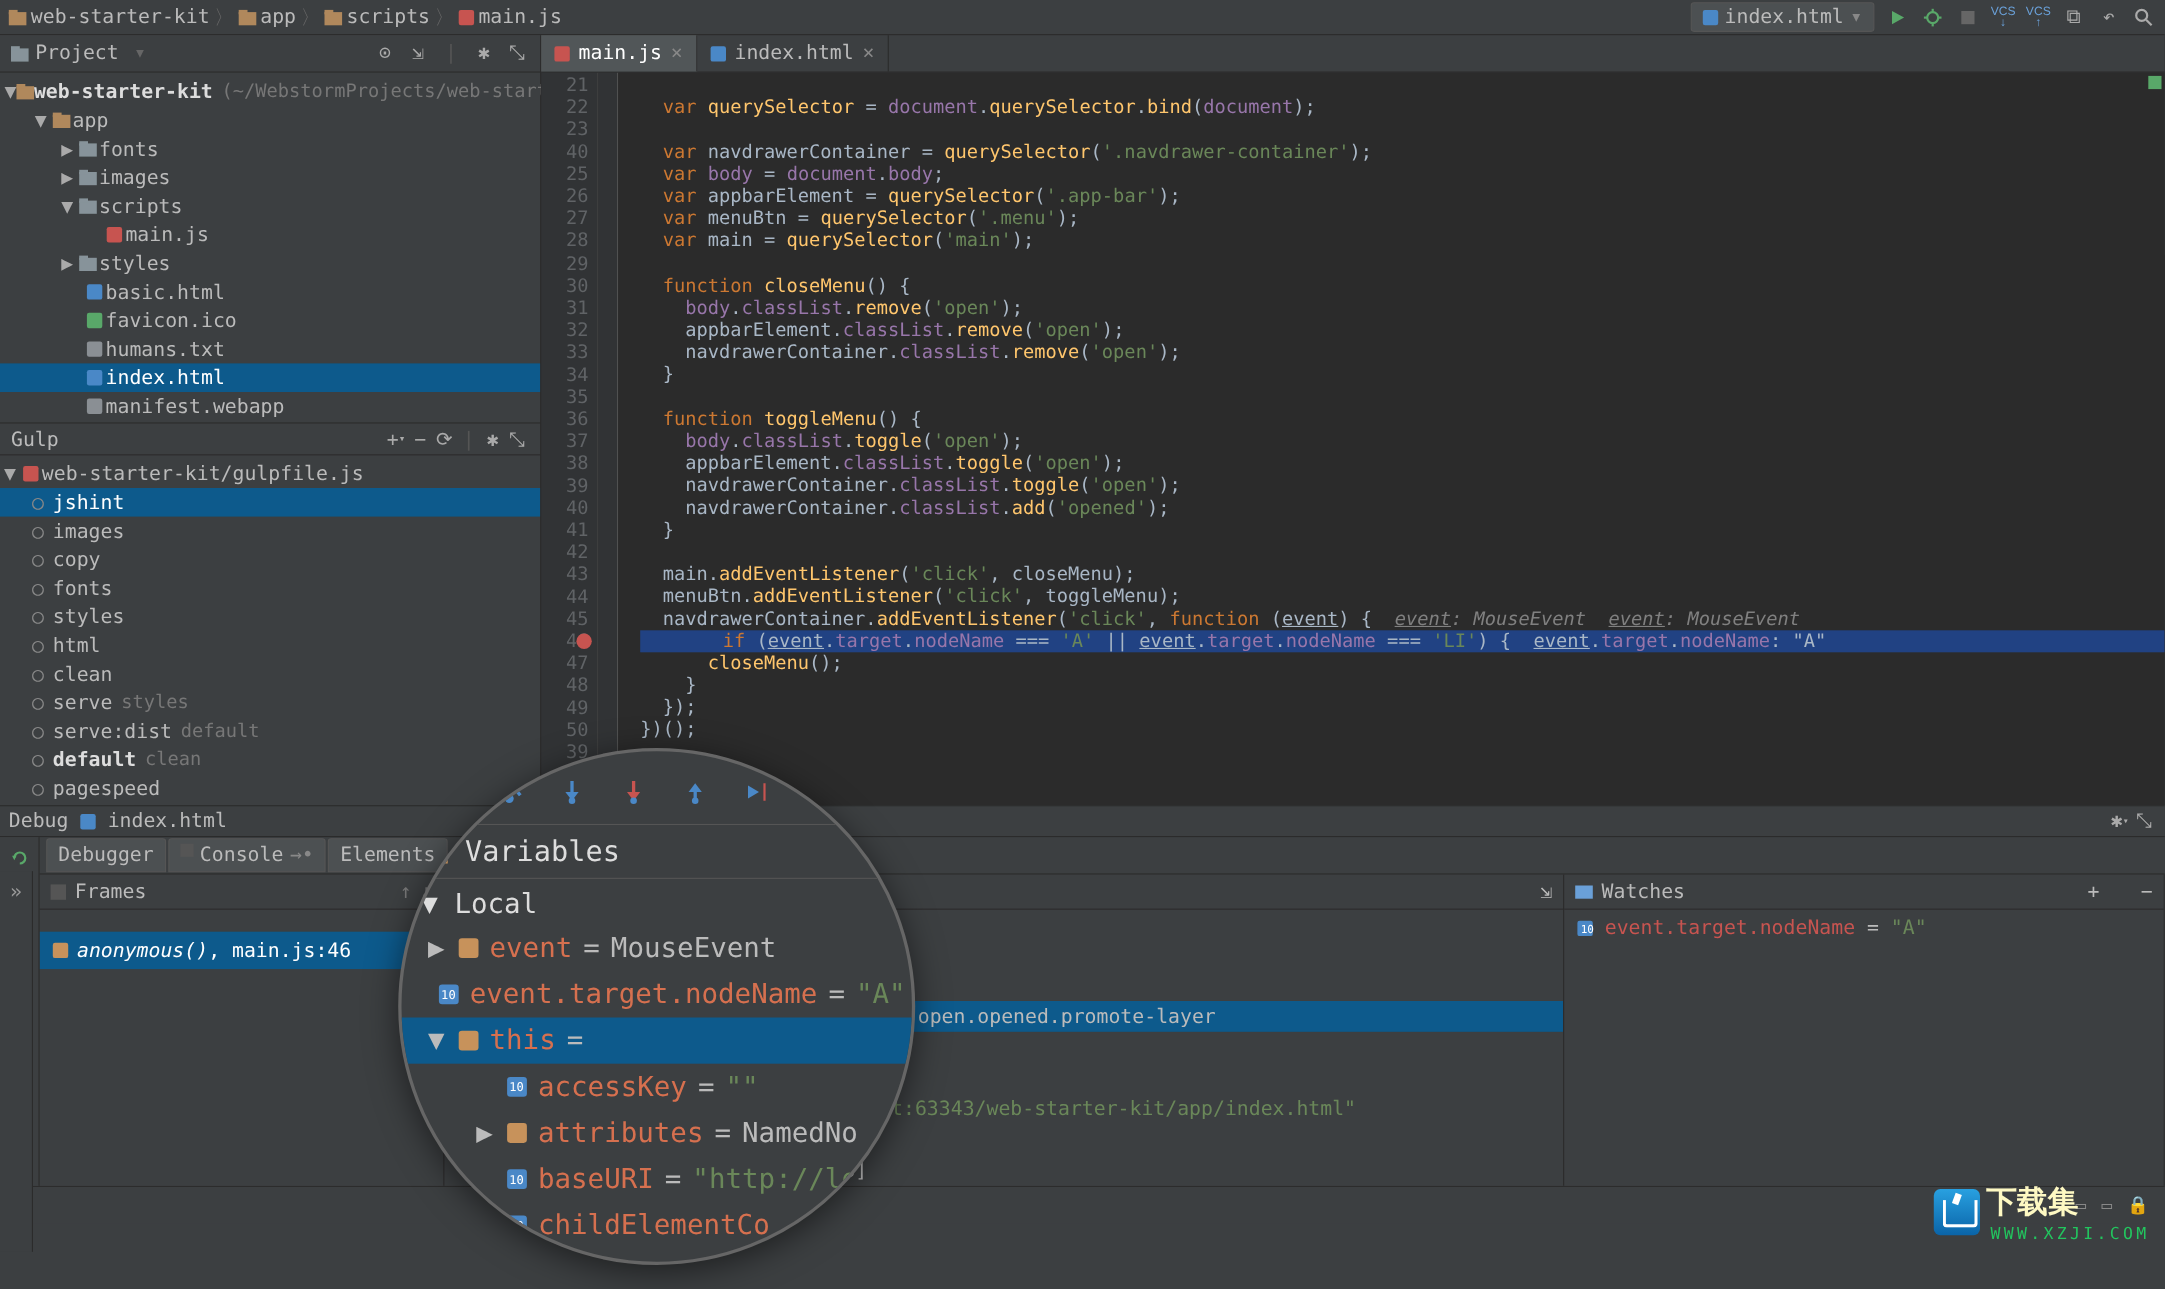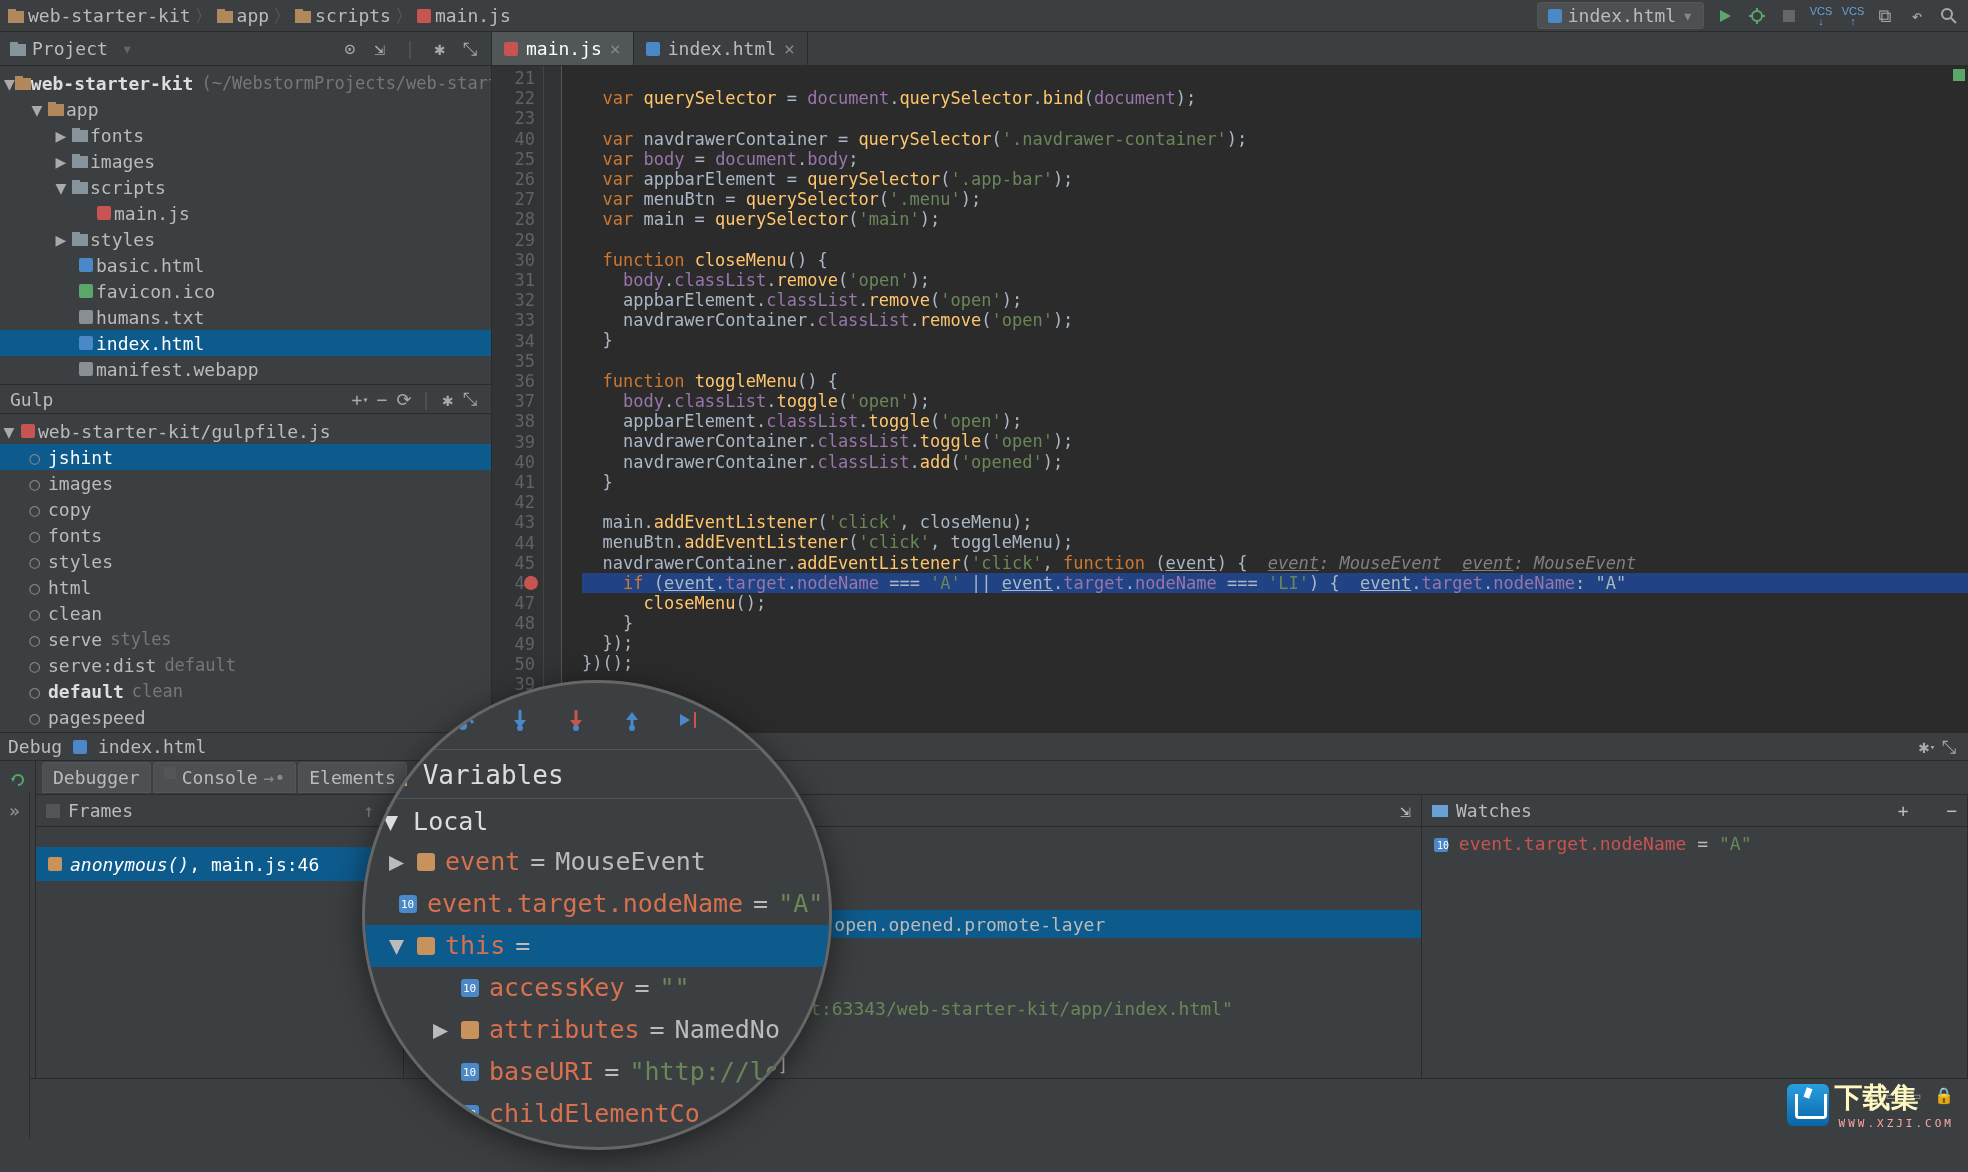--- a/index.html
+++ b/index.html
@@ -44,21 +44,21 @@
   .gutter{width:52px;background:#313335;color:#606366;text-align:right;padding:2px 8px 0 0;font-size:17px;line-height:20.2px;border-right:1px solid #444;}
   .fold{width:18px;background:#313335;border-right:1px solid #555;position:relative;}
   .code{flex:1;background:#2b2b2b;padding:2px 0 0 20px;font-size:17px;line-height:20.2px;white-space:pre;position:relative;}
   .code .l{height:20.2px;}
   .kw{color:#cc7832;}
   .fn{color:#ffc66d;}
   .id{color:#a9b7c6;}
   .prop{color:#9876aa;}
   .str{color:#6a8759;}
   .cm{color:#808080;font-style:italic;}
-  .l.hi{background:#214283;}
+  .l.hi{background:#214283;padding-left:34px;}
   .bp{position:absolute;left:-58px;width:14px;height:14px;background:#c75450;border-radius:50%;top:3px;}
   
   
   .debug{height:346px;background:#3c3f41;border-top:1px solid #2b2b2b;display:flex;flex-direction:column;position:relative;}
   .debug-title{height:30px;display:flex;align-items:center;padding:0 8px;border-bottom:1px solid #2b2b2b;}
   .dbg-body{flex:1;display:flex;}
   .dbg-left-tb{width:36px;background:#3c3f41;display:flex;flex-direction:column;align-items:center;gap:6px;padding-top:6px;border-right:1px solid #2b2b2b;}
   .dbg-left-tb .b{width:26px;height:26px;display:flex;align-items:center;justify-content:center;}
   .dbg-main{flex:1;display:flex;flex-direction:column;}
   .dbg-tabs{height:34px;display:flex;align-items:center;gap:2px;padding:0 6px;border-bottom:1px solid #2b2b2b;}
@@ -102,21 +102,21 @@
 
   
   svg{overflow:visible;}
   
   
   .wm{position:absolute;right:14px;bottom:42px;display:flex;align-items:center;gap:6px;z-index:60;}
   .wm .logo{width:42px;height:42px;background:linear-gradient(180deg,#28a0e0,#0a64a8);border-radius:6px;position:relative;}
   .wm .logo:before{content:"";position:absolute;left:8px;top:10px;width:26px;height:22px;border:3px solid #fff;border-top:none;border-radius:0 0 4px 4px;}
   .wm .logo:after{content:"";position:absolute;left:18px;top:4px;width:6px;height:10px;background:#fff;transform:rotate(20deg);}
   .wm-txt{font-size:28px;font-weight:bold;color:#fef9c3;}
-  .wm-sub{font-size:11px;color:#fca5a5;letter-spacing:3px;margin-left:4px;}
+  .wm-sub{font-size:15px;color:#22c55e;letter-spacing:3px;margin-left:4px;}
 </style>
 </head>
 <body>
 
 <div class="topbar">
   <span class="crumb">
       <svg width="16" height="14">
         <rect x="0" y="2" width="16" height="12" fill="#b0885c"></rect>
         <rect x="0" y="0" width="8" height="4" fill="#b0885c"></rect>
       </svg>

